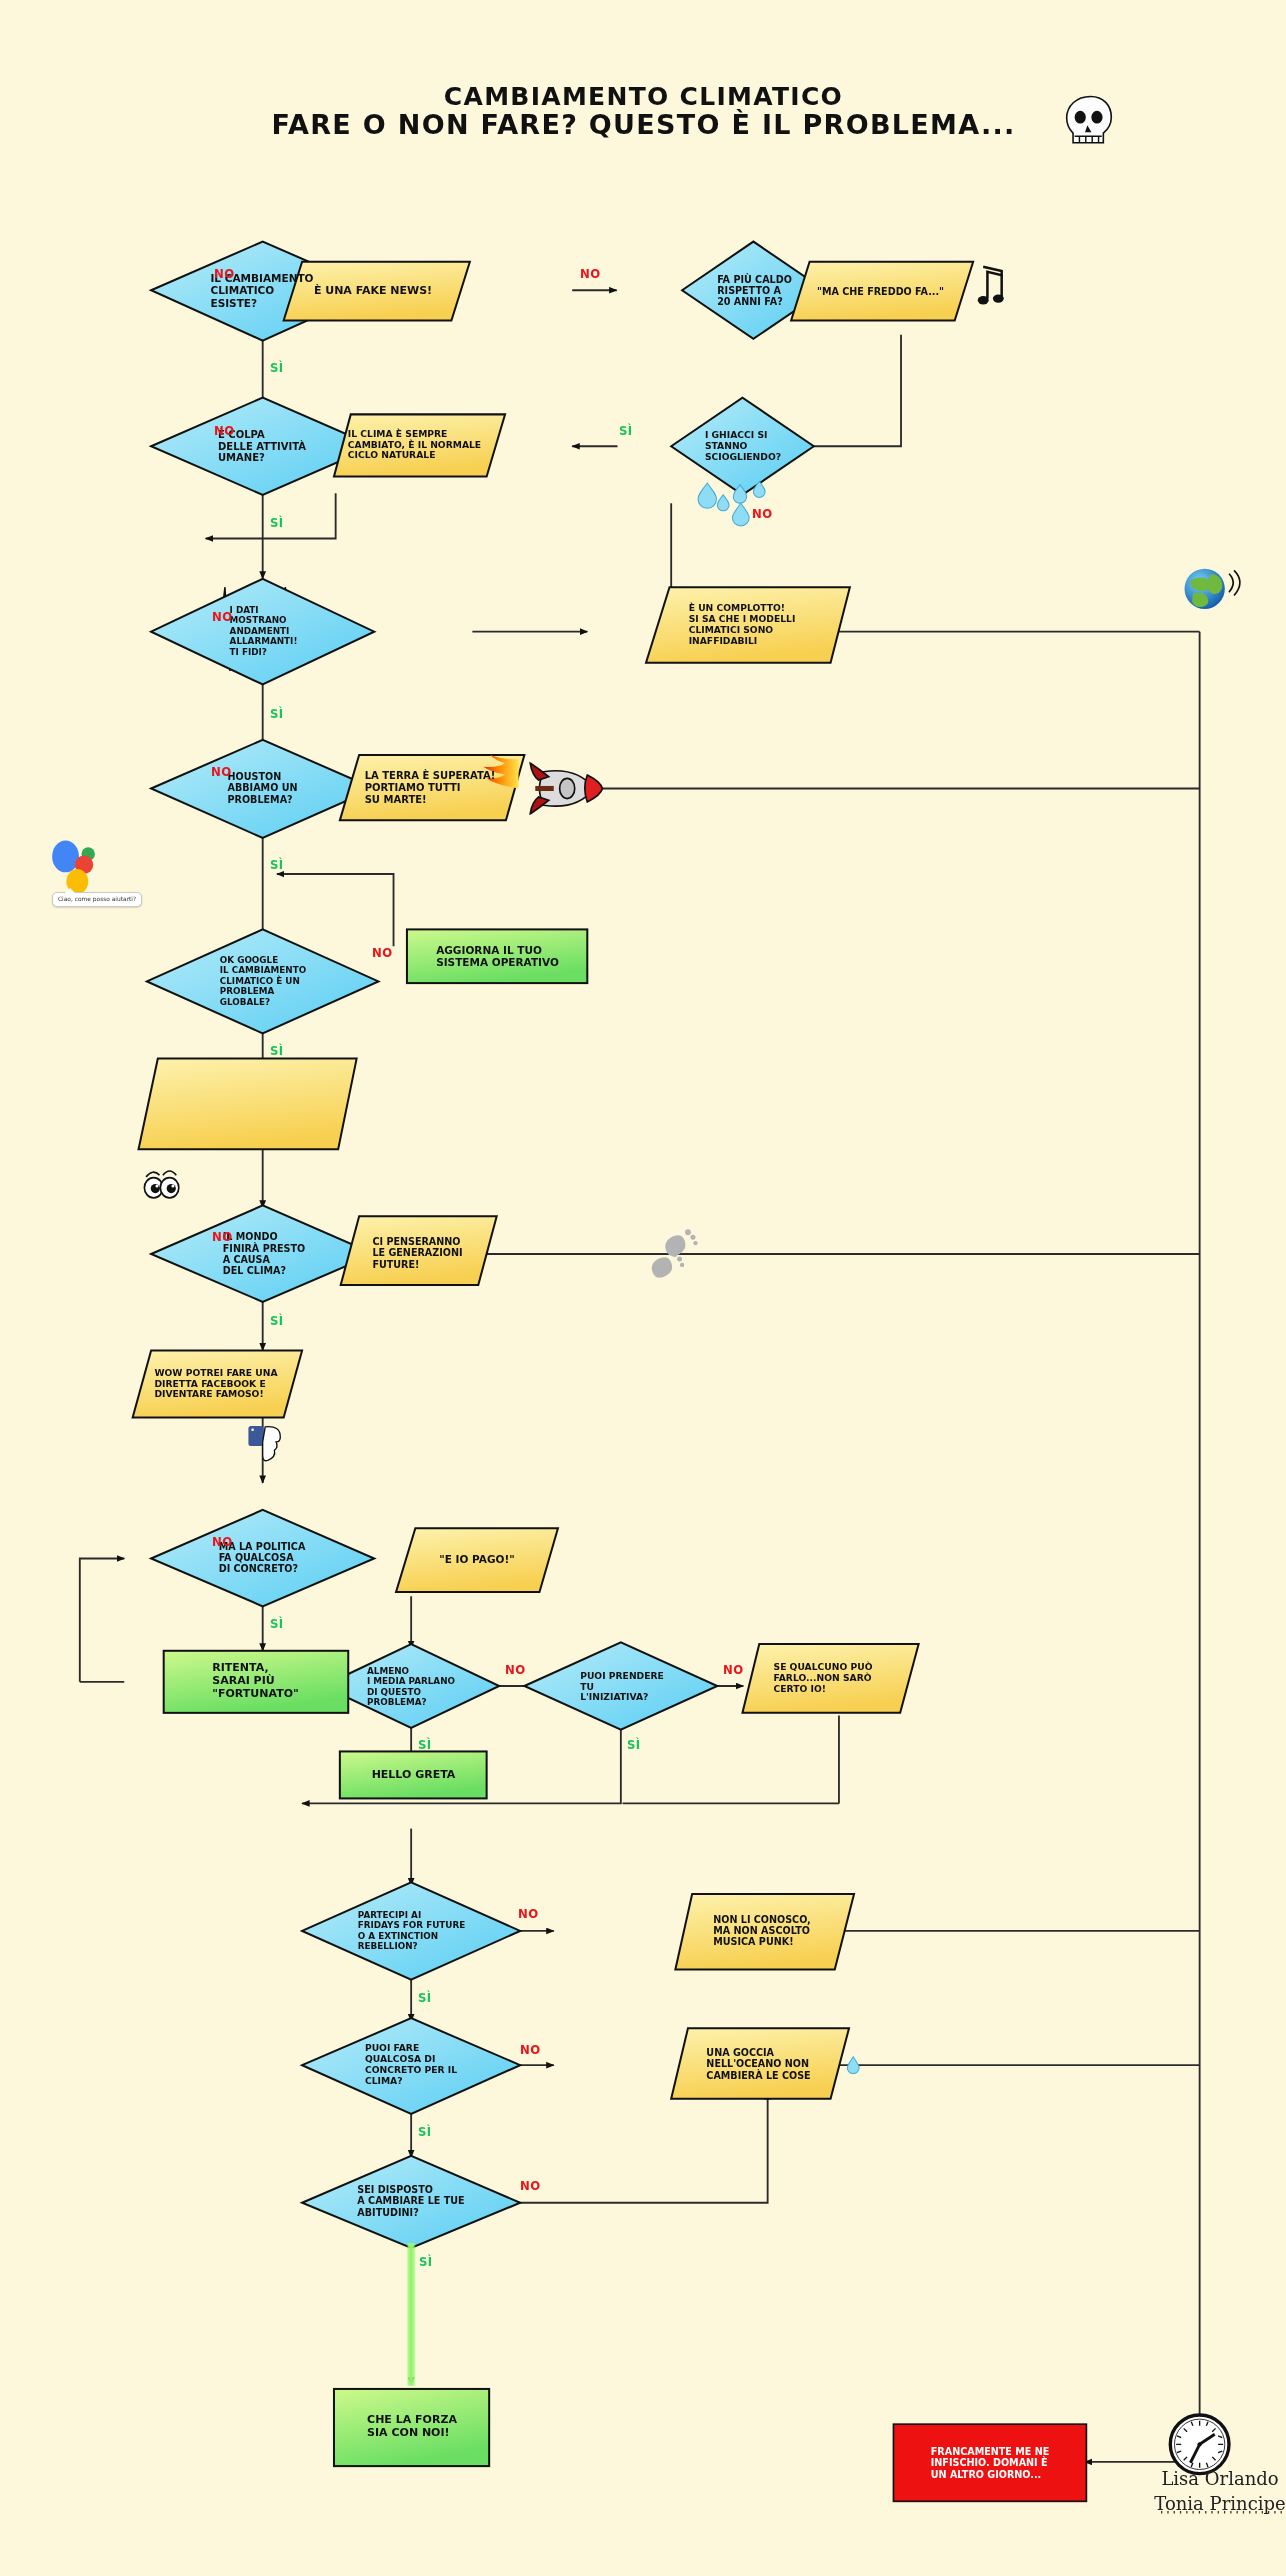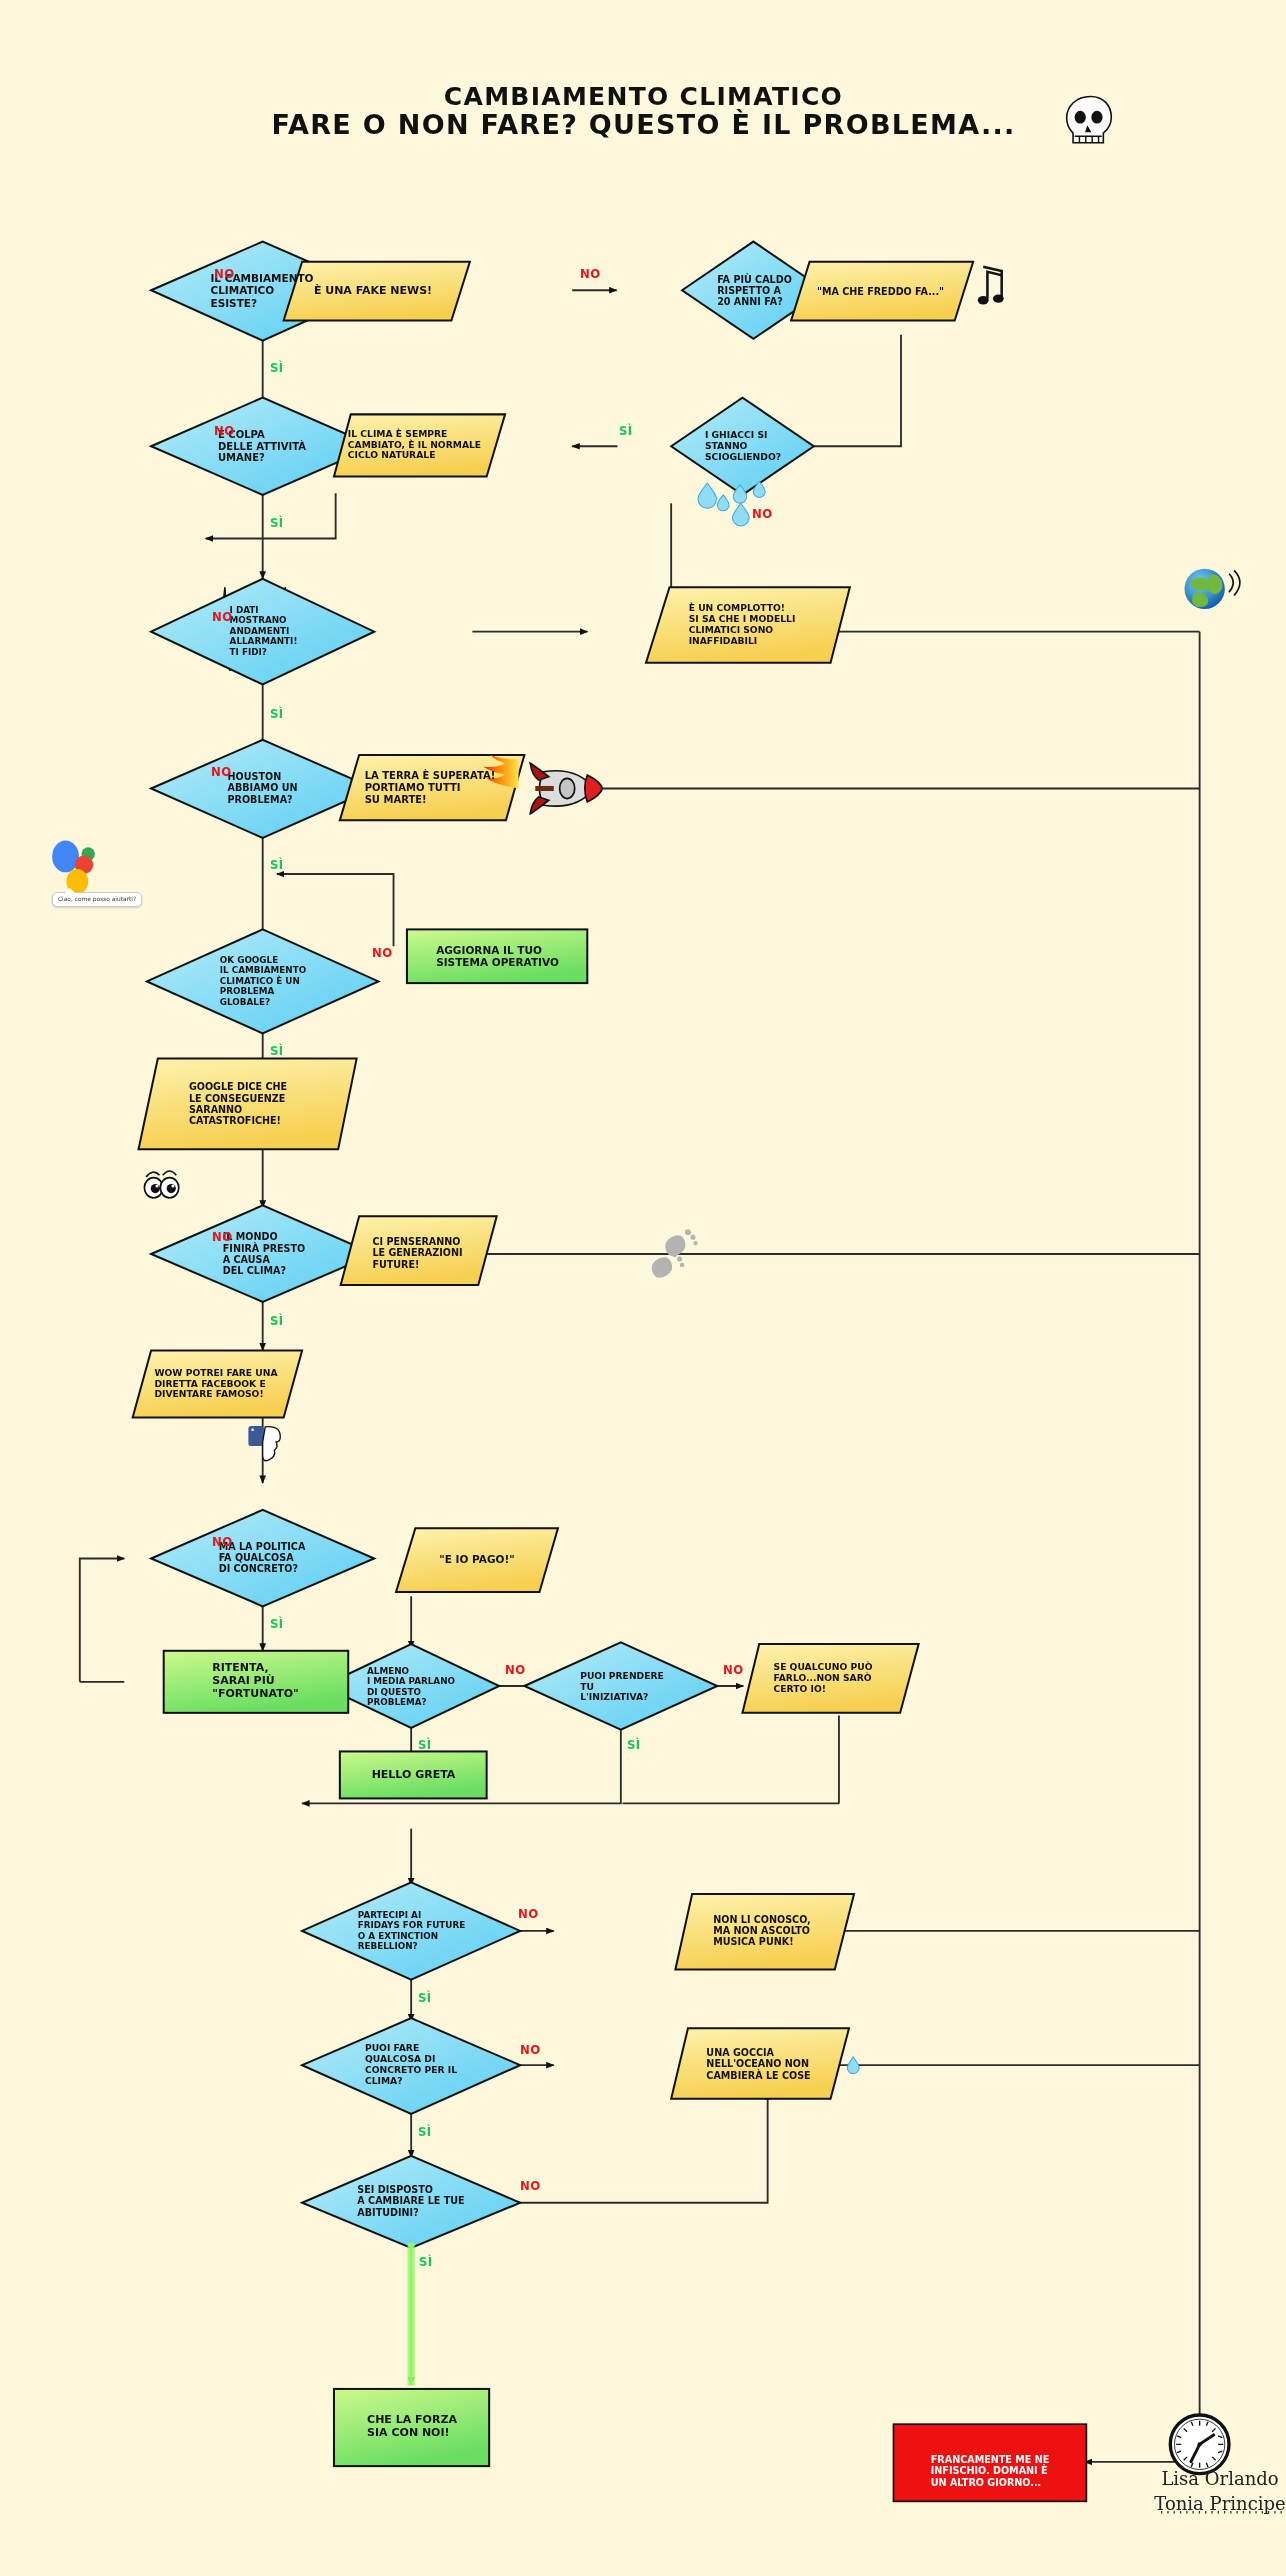--- a/index.html
+++ b/index.html
@@ -38,21 +38,21 @@
     align-items:center;
     justify-content:center;
     text-align:left;
     color:#111;
     font-family:"DejaVu Sans", sans-serif;
     font-weight:600;
     line-height:1.18;
     pointer-events:none;
     white-space:pre-line;
   }
-  .nodelabel.white{ color:#fff;margin-top:8px; }
+  .nodelabel.white{ color:#fff; }
   .edgelabel{
     position:absolute;
     font-family:"DejaVu Sans", sans-serif;
     font-weight:700;
     font-size:11.7px;
     letter-spacing:0.4px;
   }
   .lbl-no{ color:#e8161b; }
   .lbl-si{ color:#19c45c;text-align:center; }
 
@@ -391,24 +391,20 @@
   <div class="nodelabel" style="left:341px;top:757px;width:178px;height:62px;font-size:10px">LA TERRA È SUPERATA!
 PORTIAMO TUTTI
 SU MARTE!</div>
   <div class="nodelabel" style="left:169px;top:939px;width:188px;height:84px;font-size:8.8px">OK GOOGLE
 IL CAMBIAMENTO
 CLIMATICO È UN
 PROBLEMA
 GLOBALE?</div>
   <div class="nodelabel" style="left:409px;top:931px;width:177px;height:50px;font-size:10.5px">AGGIORNA IL TUO
 SISTEMA OPERATIVO</div>
-  <div class="nodelabel" style="left:143px;top:1062px;width:190px;height:84px;font-size:9.6px">GOOGLE DICE CHE
-LE CONSEGUENZE
-SARANNO
-CATASTROFICHE!</div>
   <div class="nodelabel" style="left:180px;top:1218px;width:168px;height:72px;font-size:9.6px">IL MONDO
 FINIRÀ PRESTO
 A CAUSA
 DEL CLIMA?</div>
   <div class="nodelabel" style="left:342px;top:1218px;width:151px;height:70px;font-size:9.6px">CI PENSERANNO
 LE GENERAZIONI
 FUTURE!</div>
   <div class="nodelabel" style="left:134px;top:1352px;width:164px;height:64px;font-size:9.2px">WOW POTREI FARE UNA
 DIRETTA FACEBOOK E
 DIVENTARE FAMOSO!</div>

